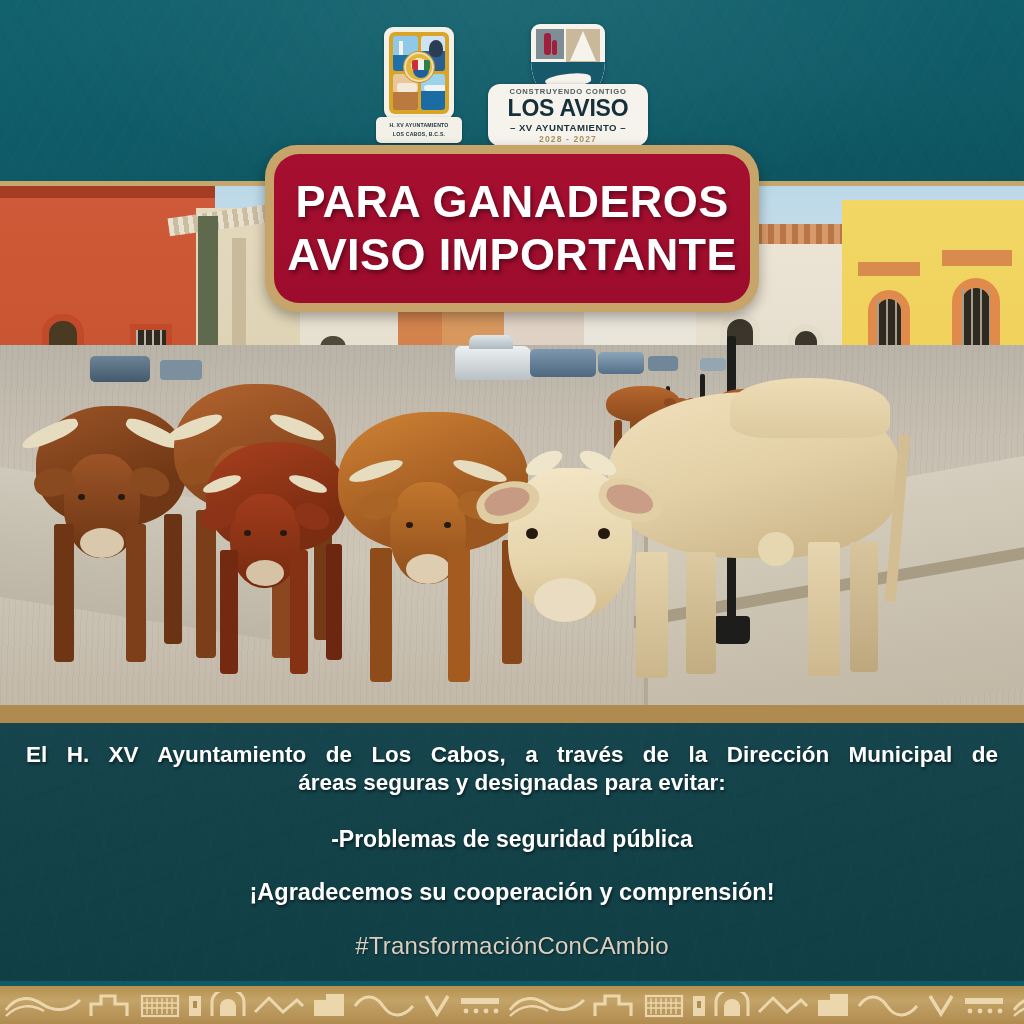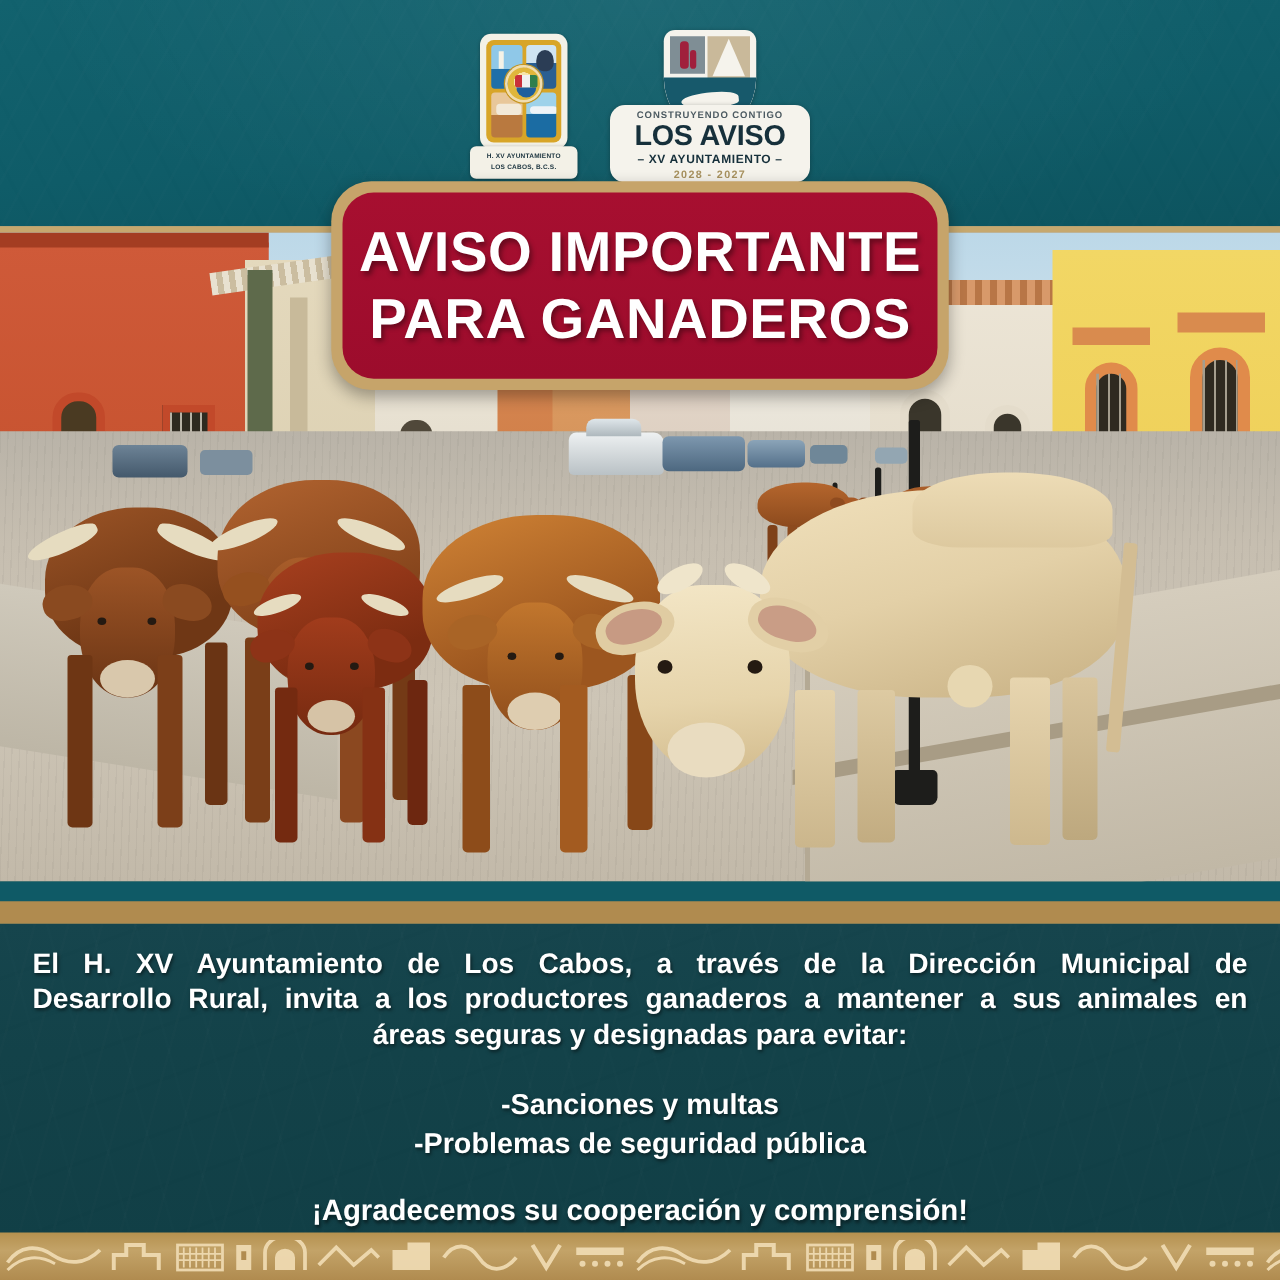--- a/index.html
+++ b/index.html
@@ -339,21 +339,21 @@
     font-weight: 800;
     letter-spacing: .4px;
     line-height: 1.12;
     text-shadow: 2px 3px 4px rgba(0,0,0,.38);
     white-space: nowrap;
   }
 
   
   .body-band {
     position: absolute;
-    left: 0; top: 721px;
+    left: 0; top: 705px;
     width: 1024px;
     height: 276px;
     background: linear-gradient(180deg,#16454d 0%, #134249 40%, #113f46 100%);
     border-top: 18px solid #b08b4f;
   }
   .body-texture {
     position: absolute; inset: 0;
     opacity: .4;
     background-image:
       repeating-linear-gradient(105deg, rgba(255,255,255,0.024) 0 2px, rgba(0,0,0,0) 2px 26px),
@@ -626,37 +626,35 @@
         <div class="leg" style="left:318px; top:160px; width:32px; height:134px; background:linear-gradient(180deg,#e7d5af,#cdb88e);"></div>
         <div class="leg" style="left:360px; top:160px; width:28px; height:130px; background:linear-gradient(180deg,#d9c59d,#bda87e);"></div>
         <div class="tail" style="left:402px; top:52px; width:11px; height:168px; background:#d3bd93; transform:rotate(5deg);"></div>
         <div class="muzzle" style="left:268px; top:150px; width:36px; height:34px; background:#e7d7b1;"></div>
       </div>
     </div>
   </div>
 
   <div class="banner">
     <div class="banner-inner">
+      <div class="banner-line">PARA GANADEROS</div>
       <div class="banner-line">AVISO IMPORTANTE</div>
-      <div class="banner-line">PARA GANADEROS</div>
     </div>
   </div>
 
   <div class="body-band">
     <div class="body-texture"></div>
     <div class="body-content">
 
       <div class="intro">
         <span class="l1">El H. XV Ayuntamiento de Los Cabos, a través de la Dirección Municipal de</span>
-        <span class="l2">Desarrollo Rural,  invita a los productores ganaderos a mantener a sus animales en</span>
         <span class="l3">áreas seguras y designadas para evitar:</span>
       </div>
 
       <div class="bullets">
-        <div>-Sanciones y multas</div>
         <div>-Problemas de seguridad pública</div>
       </div>
 
       <div class="thanks">¡Agradecemos su cooperación  y comprensión!</div>
 
       <div class="hashtag">#TransformaciónConCAmbio</div>
     </div>
   </div>
 
   <div class="glyph-border">

